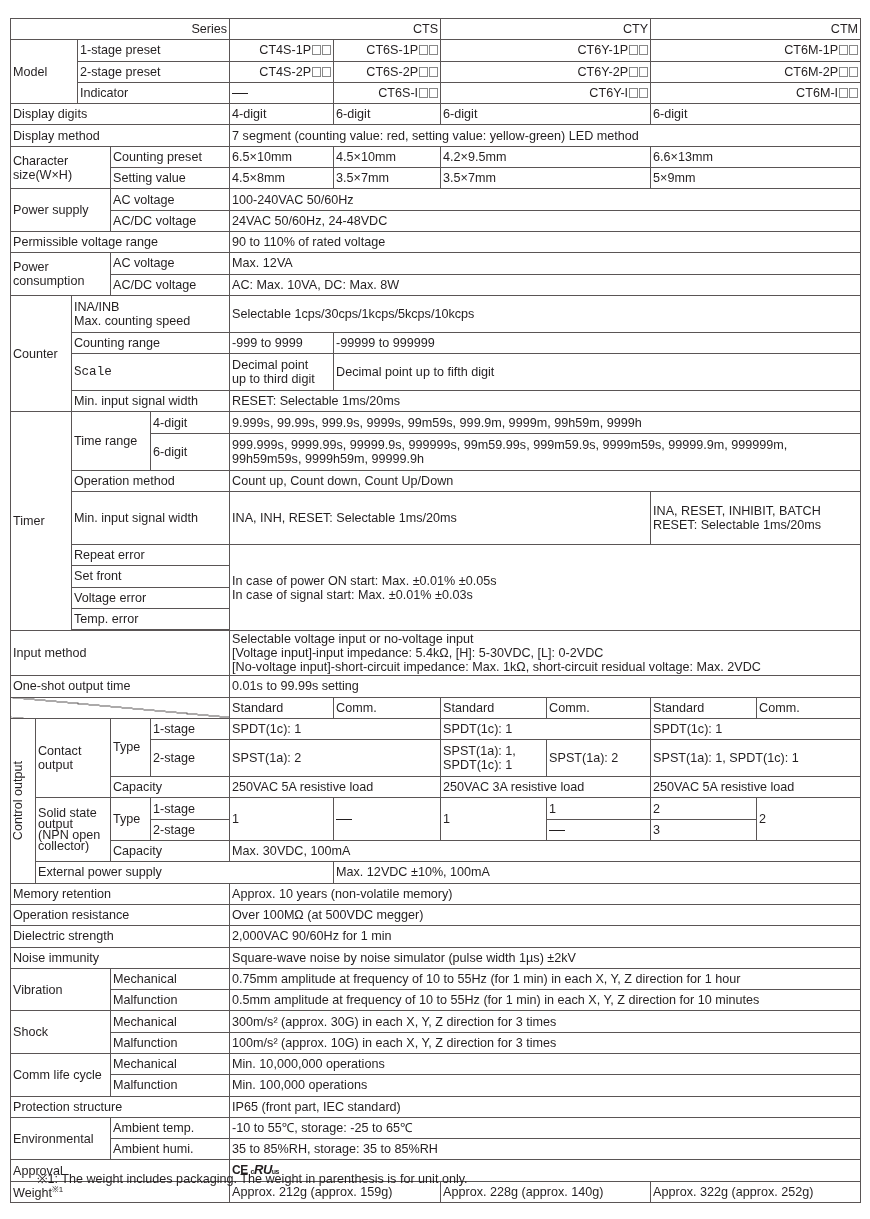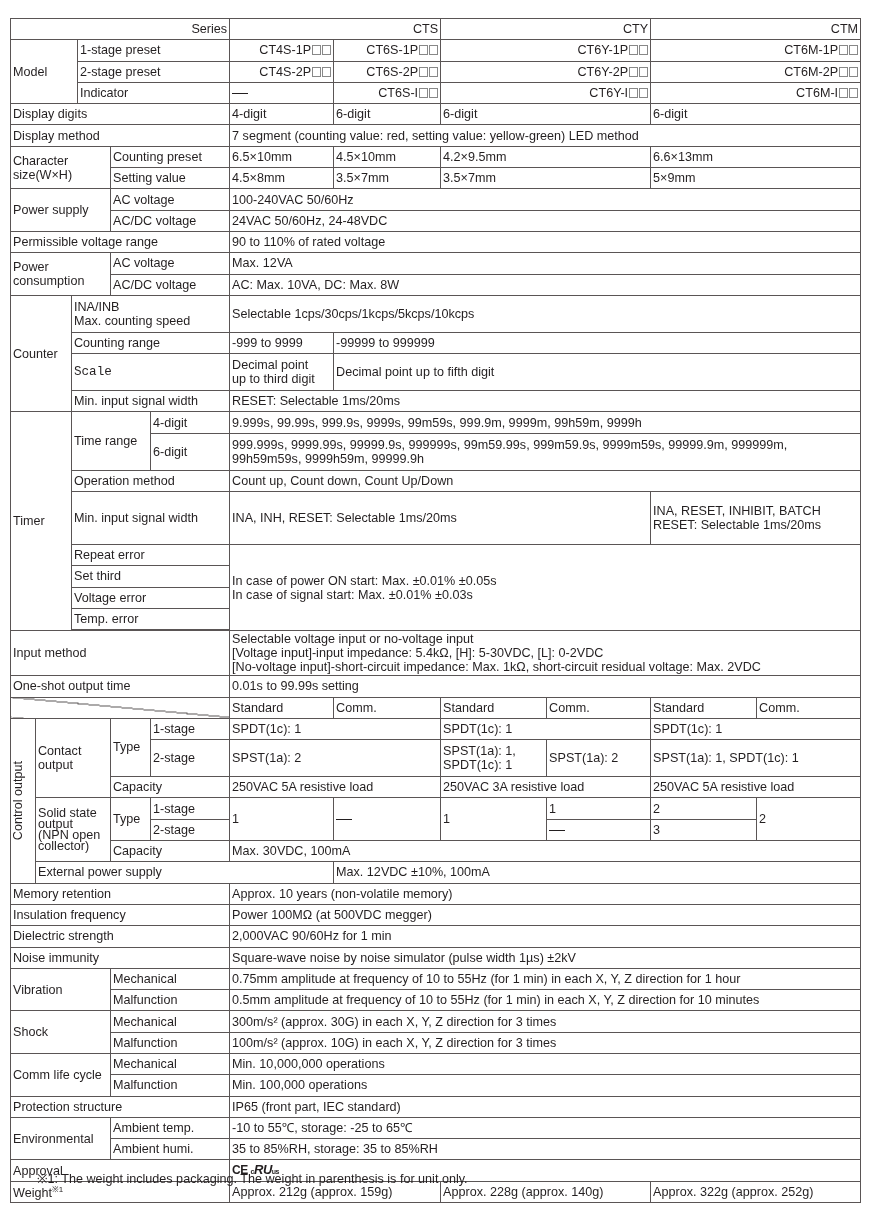--- a/index.html
+++ b/index.html
@@ -176,21 +176,21 @@
     </td>
   </tr>
   <tr>
     <td colspan="6">Repeat error</td>
     <td colspan="6" rowspan="5">
       <div>In case of power ON start: Max. ±0.01% ±0.05s</div>
       <div>In case of signal start: Max. ±0.01% ±0.03s</div>
     </td>
   </tr>
   <tr>
-    <td colspan="6">Set third</td>
+    <td colspan="6">Set front</td>
   </tr>
   <tr>
     <td colspan="6">Voltage error</td>
   </tr>
   <tr>
     <td colspan="6">Temp. error</td>
   </tr>
   <tr>
     <td colspan="6" style="height:0;padding:0;border-top:none;border-bottom:none;"></td>
   </tr>
@@ -278,22 +278,22 @@
 
   <tr>
     <td colspan="8">External power supply</td>
     <td colspan="6">Max. 12VDC ±10%, 100mA</td>
   </tr>
   <tr>
     <td colspan="8">Memory retention</td>
     <td colspan="6">Approx. 10 years (non-volatile memory)</td>
   </tr>
   <tr>
-    <td colspan="8">Insulation frequency</td>
-    <td colspan="6">Power 100MΩ (at 500VDC megger)</td>
+    <td colspan="8">Operation resistance</td>
+    <td colspan="6">Over 100MΩ (at 500VDC megger)</td>
   </tr>
   <tr>
     <td colspan="8">Dielectric strength</td>
     <td colspan="6">2,000VAC 90/60Hz for 1 min</td>
   </tr>
   <tr>
     <td colspan="8">Noise immunity</td>
     <td colspan="6">Square-wave noise by noise simulator (pulse width 1µs) ±2kV</td>
   </tr>
 

